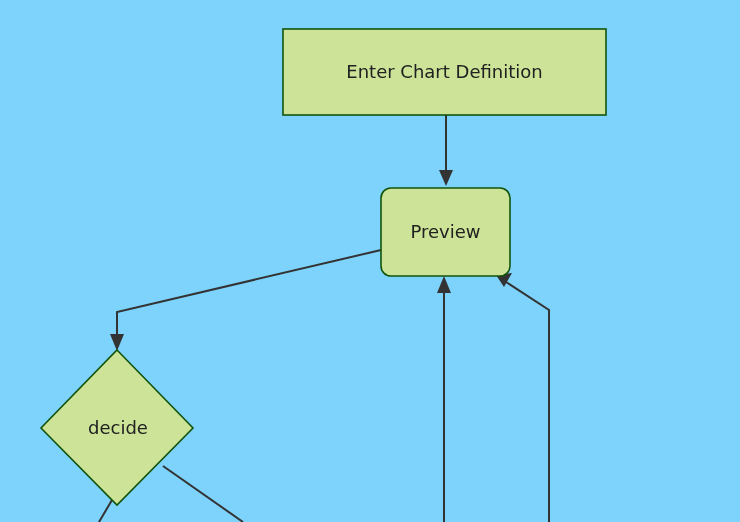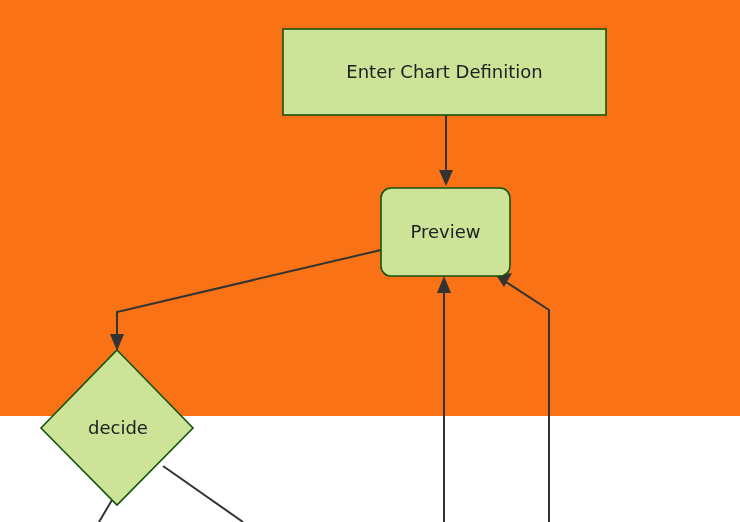--- a/index.html
+++ b/index.html
@@ -9,22 +9,22 @@
   }
   body {
     width: 740px;
     height: 522px;
     overflow: hidden;
     font-family: "DejaVu Sans", "Liberation Sans", sans-serif;
   }
   #flowchart-root {
     position: relative;
     width: 740px;
-    height: 416px;
-    background: #f97316;
+    height: 522px;
+    background: #7dd3fc;
   }
   #flowchart-svg {
     position: absolute;
     top: 0;
     left: 0;
     width: 740px;
     height: 522px;
     display: block;
   }
   .node-shape {

